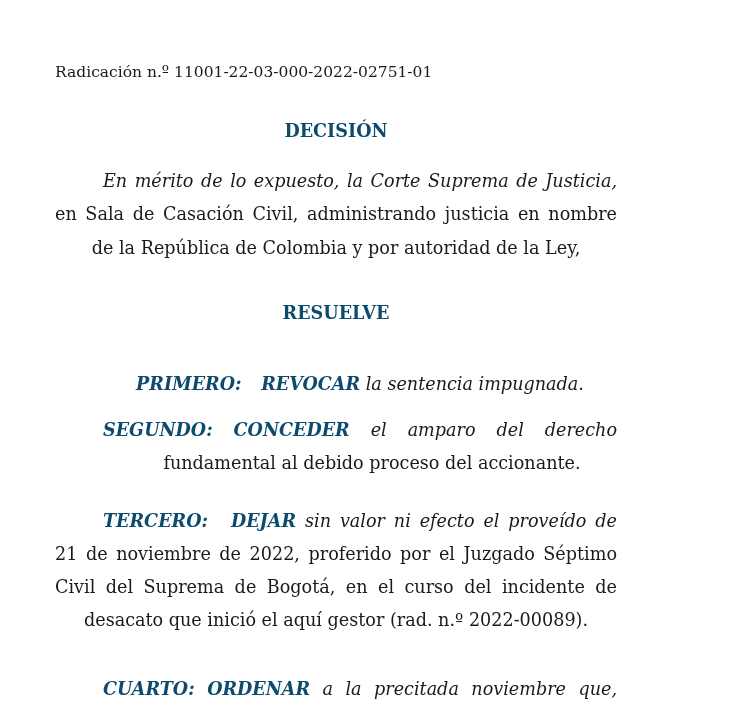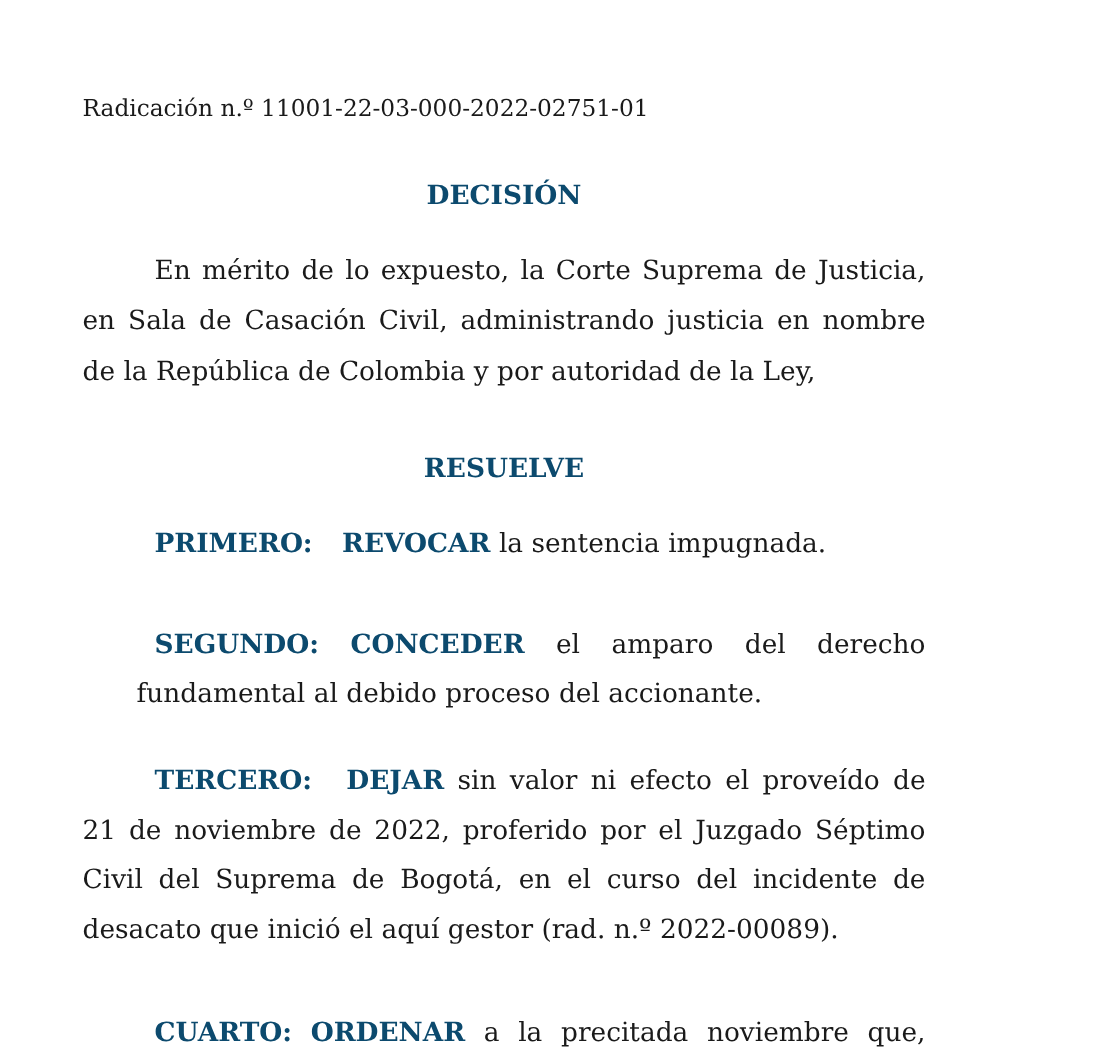--- a/index.html
+++ b/index.html
@@ -1,42 +1,42 @@
 <!DOCTYPE html>
 <html><head>
 <meta charset="utf-8">
 <style>
   html, body { margin: 0; padding: 0; background: #ffffff; }
   body { width: 735px; height: 707px; position: relative; overflow: hidden;
          font-family: "DejaVu Serif", "Liberation Serif", serif; color: #1a1a1a; }
-  .line { position: absolute; left: 55px; width: 562px; font-size: 17.6px; line-height: 24px; white-space: nowrap; }
+  .line { position: absolute; left: 55px; width: 562px; font-size: 17.6px; line-height: 24px; white-space: nowrap; text-align: center; }
   .just { text-align: justify; text-align-last: justify; }
   .center { text-align: center; left: 55px; width: 562px; }
   .right { text-align: left; }
   b { font-weight: bold; color: #0c4a6e; }
-  .indent { padding-left: 48px; box-sizing: border-box; }
+  .indent { padding-left: 48px; box-sizing: border-box; font-style: italic; }
   .hdr { font-size: 15.5px; }
   .gap { display: inline-block; width: 14px; }
 </style>
 </head>
 <body>
 
 <div>
 
   <div class="line right hdr" style="top:60px;">Radicación n.º 11001-22-03-000-2022-02751-01</div>
 
   <div class="line center" style="top:119px;"><b>DECISIÓN</b></div>
 
   <div class="line just indent" style="top:169px;">En mérito de lo expuesto, la Corte Suprema de Justicia,</div>
   <div class="line just" style="top:202px;">en Sala de Casación Civil, administrando justicia en nombre</div>
   <div class="line" style="top:236px;">de la República de Colombia y por autoridad de la Ley,</div>
 
   <div class="line center" style="top:301px;"><b>RESUELVE</b></div>
 
-  <div class="line indent" style="top:351px;">
+  <div class="line indent" style="top:372px;">
     <b>PRIMERO:</b><span class="gap"></span>
     <b>REVOCAR</b>
     <span>la sentencia impugnada.</span>
   </div>
 
   <div class="line just indent" style="top:418px;">
     <b>SEGUNDO:</b>
     <b>CONCEDER</b>
     <span>el amparo del derecho</span>
   </div>

